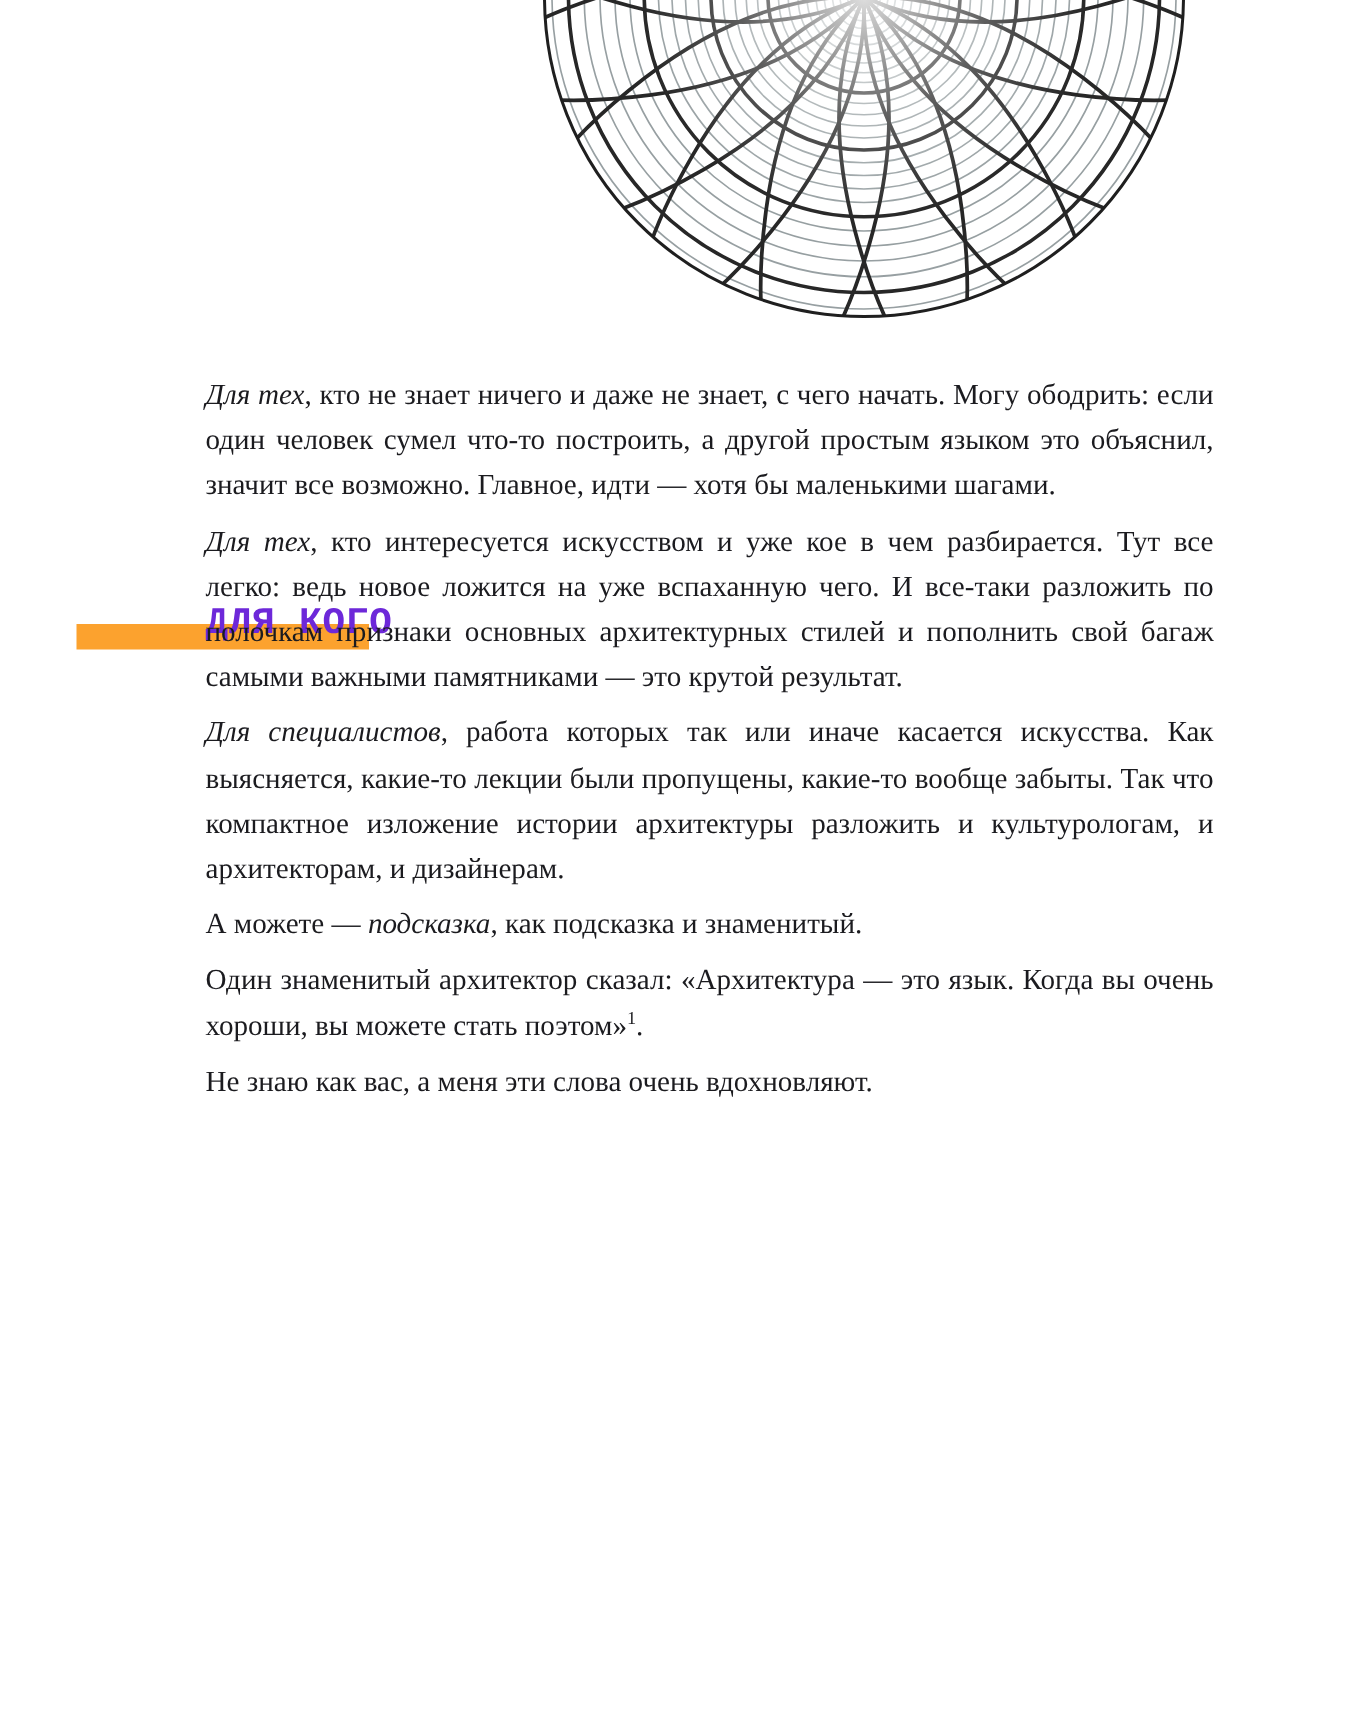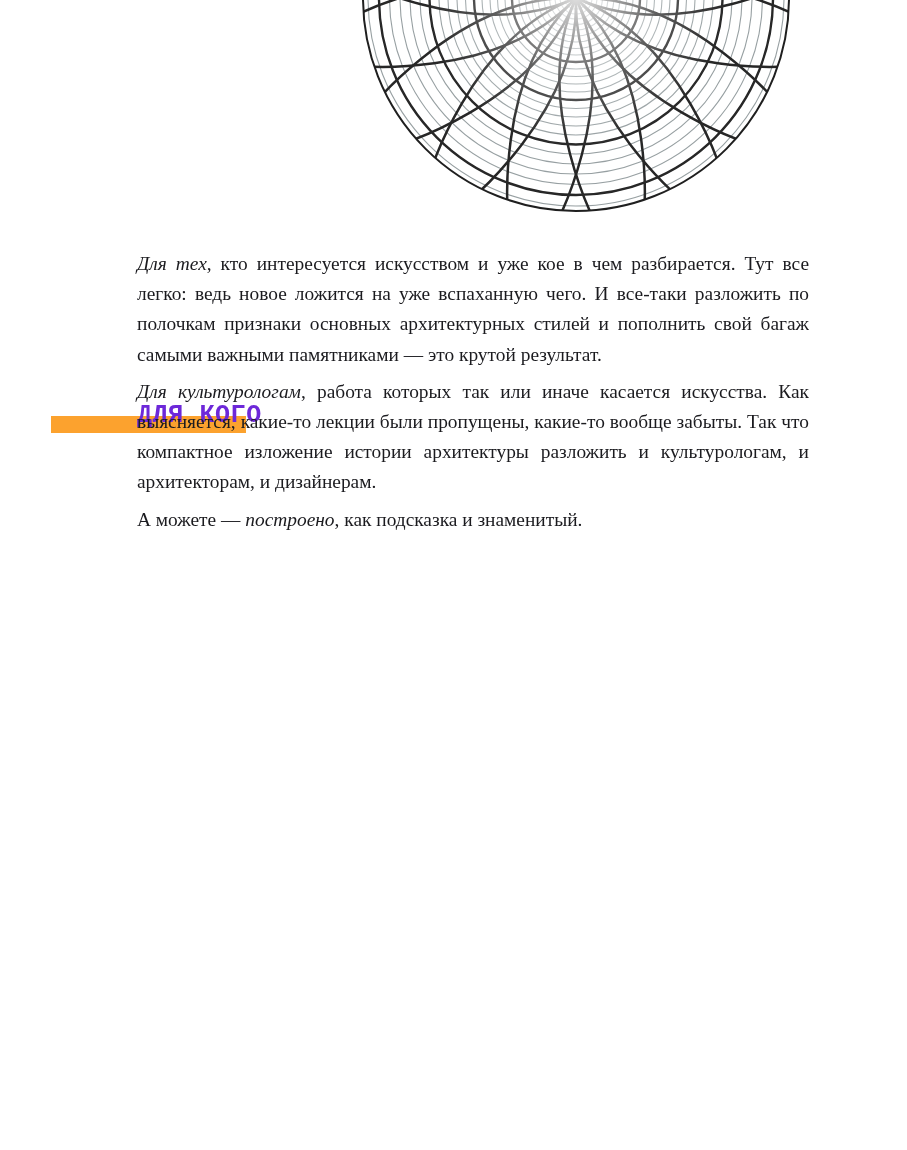--- a/index.html
+++ b/index.html
@@ -185,29 +185,36 @@
   </svg>
 </div>
 
 <div id="heading-block">
   <div id="heading-rule"></div>
   <h2 id="section-heading">ДЛЯ КОГО</h2>
 </div>
 
 <div id="body-column">
 
+  <p class="para">
+    <em class="lead">Для тех</em><span>, кто не знает ничего и даже не знает, с чего начать. Могу ободрить: если один человек сумел что-то построить, а другой простым языком это объяснил, значит все возможно. Главное, идти — хотя бы маленькими шагами.</span>
+  </p>
 
   <p class="para">
     <em class="lead">Для тех</em><span>, кто интересуется искусством и уже кое в чем разбирается. Тут все легко: ведь новое ложится на уже вспаханную чего. И все-таки разложить по полочкам признаки основных архитектурных стилей и пополнить свой багаж самыми важными памятниками — это крутой результат.</span>
   </p>
 
 
   <p class="para">
-    <em class="lead">Для культурологам</em><span>, работа которых так или иначе касается искусства. Как выясняется, какие-то лекции были пропущены, какие-то вообще забыты. Так что компактное изложение истории архитектуры разложить и культурологам, и архитекторам, и дизайнерам.</span>
-  </p>
-
-  <p class="para">
-    <span>А можете — </span><em>построено</em><span>, как подсказка и знаменитый.</span>
-  </p>
-
-
+    <em class="lead">Для специалистов</em><span>, работа которых так или иначе касается искусства. Как выясняется, какие-то лекции были пропущены, какие-то вообще забыты. Так что компактное изложение истории архитектуры разложить и культурологам, и архитекторам, и дизайнерам.</span>
+  </p>
+
+  <p class="para">
+    <span>А можете — </span><em>подсказка</em><span>, как подсказка и знаменитый.</span>
+  </p>
+
+  <p class="para">
+    <span>Один знаменитый архитектор сказал: «Архитектура — это язык. Когда вы очень хороши, вы можете стать поэтом»</span><sup class="fn">1</sup><span>.</span>
+  </p>
+
+  <p class="para">Не знаю как вас, а меня эти слова очень вдохновляют.</p>
 
 </div>
 
 </body></html>

